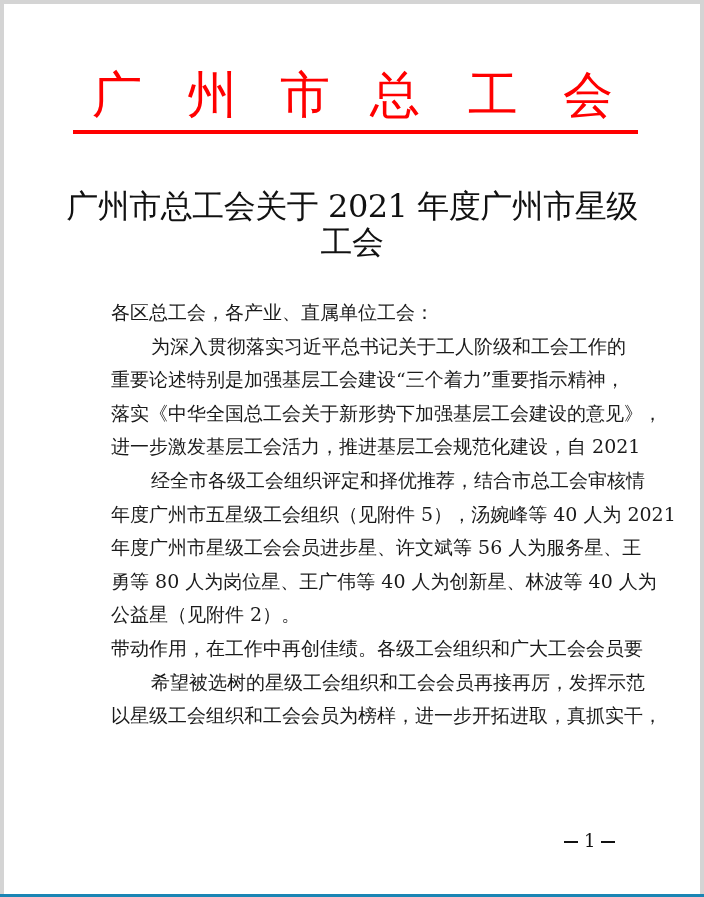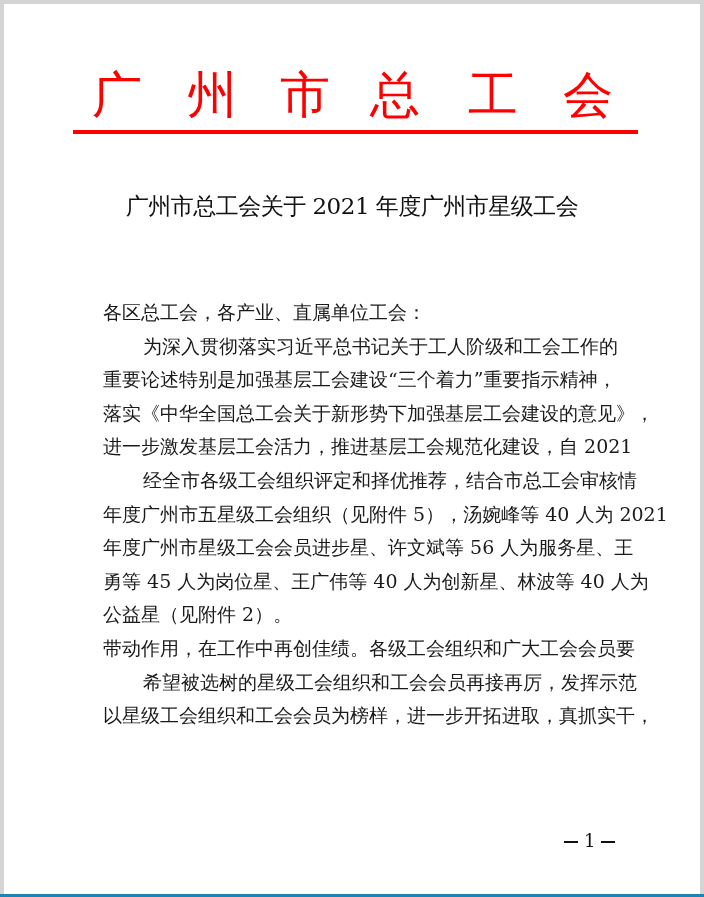--- a/index.html
+++ b/index.html
@@ -58,41 +58,42 @@
       background: #ff0000;
     }
     .doc-title {
       position: absolute;
       left: 60px;
       top: 184px;
       width: 576px;
       text-align: center;
       color: #111;
       font-family: "DejaVu Serif", "Liberation Serif", serif;
-      font-size: 23px;
+      font-size: 32px;
       line-height: 36px;
       letter-spacing: -0.5px;
     }
     .body {
       position: absolute;
       left: 99px;
       top: 292px;
       width: 512px;
       color: #1a1a1a;
       font-family: "DejaVu Serif", "Liberation Serif", serif;
       font-size: 19px;
       line-height: 33.6px;
     }
     .line {
       display: block;
       white-space: nowrap;
       text-align: justify;
       text-align-last: justify;
       height: 33.6px;
       overflow: visible;
+      margin-left: 8px;
     }
     .line.last {
       text-align-last: left;
     }
     .line.indent {
       padding-left: 40px;
     }
     .salutation {
       text-align-last: left;
     }
@@ -145,21 +146,21 @@
         <span class="line indent">为深入贯彻落实习近平总书记关于工人阶级和工会工作的</span>
         <span class="line">重要论述特别是加强基层工会建设“三个着力”重要指示精神，</span>
         <span class="line">落实《中华全国总工会关于新形势下加强基层工会建设的意见》，</span>
         <span class="line">进一步激发基层工会活力，推进基层工会规范化建设，自 2021</span>
       </div>
 
       <div>
         <span class="line indent">经全市各级工会组织评定和择优推荐，结合市总工会审核情</span>
         <span class="line">年度广州市五星级工会组织（见附件 5），汤婉峰等 40 人为 2021</span>
         <span class="line">年度广州市星级工会会员进步星、许文斌等 56 人为服务星、王</span>
-        <span class="line">勇等 45 人为岗位星、王广伟等 40 人为创新星、林波等 40 人为</span>
+        <span class="line">勇等 80 人为岗位星、王广伟等 40 人为创新星、林波等 40 人为</span>
         <span class="line last">公益星（见附件 2）。</span>
       </div>
 
       <div>
         <span class="line">带动作用，在工作中再创佳绩。各级工会组织和广大工会会员要</span>
         <span class="line indent">希望被选树的星级工会组织和工会会员再接再厉，发挥示范</span>
         <span class="line">以星级工会组织和工会会员为榜样，进一步开拓进取，真抓实干，</span>
       </div>
     </div>
 

